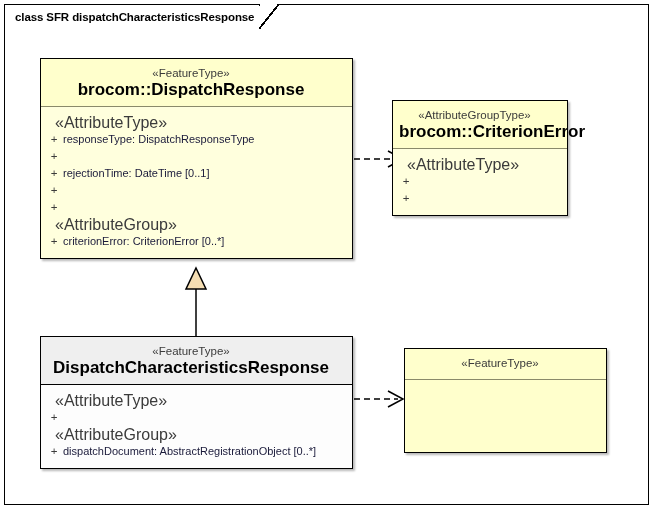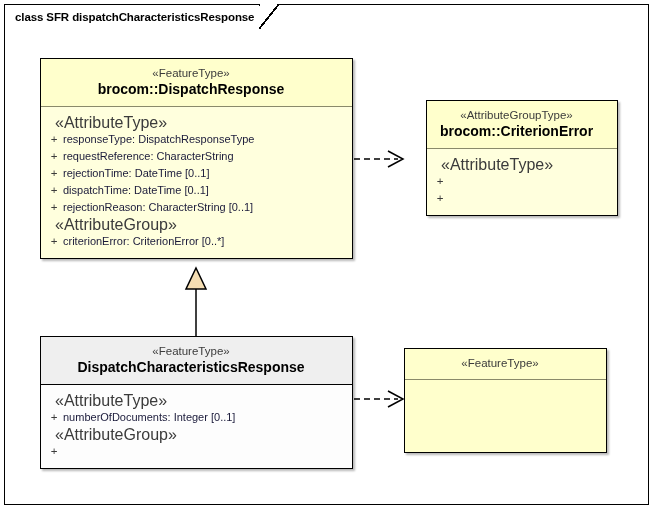--- a/index.html
+++ b/index.html
@@ -103,21 +103,21 @@
   }
   .class-header.no-divider { border-bottom: none; }
 
   .stereotype {
     font-size: 11.5px;
     color: #3b3b3b;
     line-height: 15px;
     white-space: nowrap;
   }
   .class-name {
-    font-size: 14px;
+    font-size: 17px;
     font-weight: bold;
     color: #000000;
     line-height: 17px;
     white-space: nowrap;
   }
   .class-name.abstract { font-style: italic; }
 
   .class-body {
     box-sizing: border-box;
     padding: 7px 4px 8px 4px;
@@ -201,44 +201,41 @@
     <div class="class-name">brocom::DispatchResponse</div>
   </div>
   <div class="class-body">
     <div class="group-label">«AttributeType»</div>
     <div class="attr-row">
       <span class="attr-vis">+</span>
       <span class="attr-text">responseType: DispatchResponseType</span>
     </div>
     <div class="attr-row">
       <span class="attr-vis">+</span>
-      <span class="attr-text">requestReference: CharacterString</span>
     </div>
     <div class="attr-row">
       <span class="attr-vis">+</span>
       <span class="attr-text">rejectionTime: DateTime [0..1]</span>
     </div>
     <div class="attr-row">
       <span class="attr-vis">+</span>
-      <span class="attr-text">dispatchTime: DateTime [0..1]</span>
-    </div>
-    <div class="attr-row">
-      <span class="attr-vis">+</span>
-      <span class="attr-text">rejectionReason: CharacterString [0..1]</span>
+    </div>
+    <div class="attr-row">
+      <span class="attr-vis">+</span>
     </div>
 
     <div class="group-label spaced">«AttributeGroup»</div>
     <div class="attr-row">
       <span class="attr-vis">+</span>
       <span class="attr-text">criterionError: CriterionError [0..*]</span>
     </div>
   </div>
 </div>
 
-<div class="uml-class yellow" style="left:426px; top:100px; width:192px;">
+<div class="uml-class yellow" style="left:392px; top:100px; width:176px;">
   <div class="class-header">
     <div class="stereotype">«AttributeGroupType»</div>
     <div class="class-name">brocom::CriterionError</div>
   </div>
   <div class="class-body">
     <div class="group-label">«AttributeType»</div>
     <div class="attr-row">
       <span class="attr-vis">+</span>
     </div>
     <div class="attr-row">
@@ -249,26 +246,26 @@
 
 <div class="uml-class selected" style="left:40px; top:336px; width:313px;">
   <div class="class-header">
     <div class="stereotype">«FeatureType»</div>
     <div class="class-name">DispatchCharacteristicsResponse</div>
   </div>
   <div class="class-body">
     <div class="group-label">«AttributeType»</div>
     <div class="attr-row">
       <span class="attr-vis">+</span>
-      <span class="attr-text">numberOfDocuments: Integer [0..1]</span>
     </div>
 
     <div class="group-label spaced">«AttributeGroup»</div>
     <div class="attr-row">
       <span class="attr-vis">+</span>
+      <span class="attr-text">dispatchDocument: AbstractRegistrationObject [0..*]</span>
     </div>
   </div>
 </div>
 
 <div class="uml-class yellow" style="left:404px; top:348px; width:203px; height:105px;">
   <div class="class-header no-divider">
     <div class="stereotype">«FeatureType»</div>
   </div>
 </div>
 

